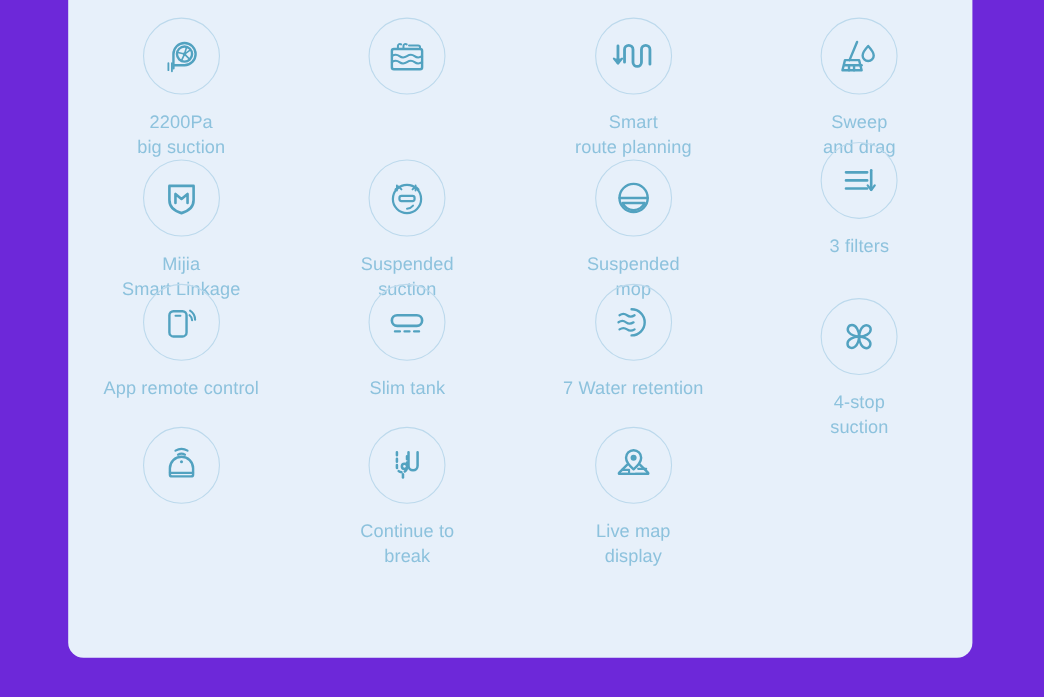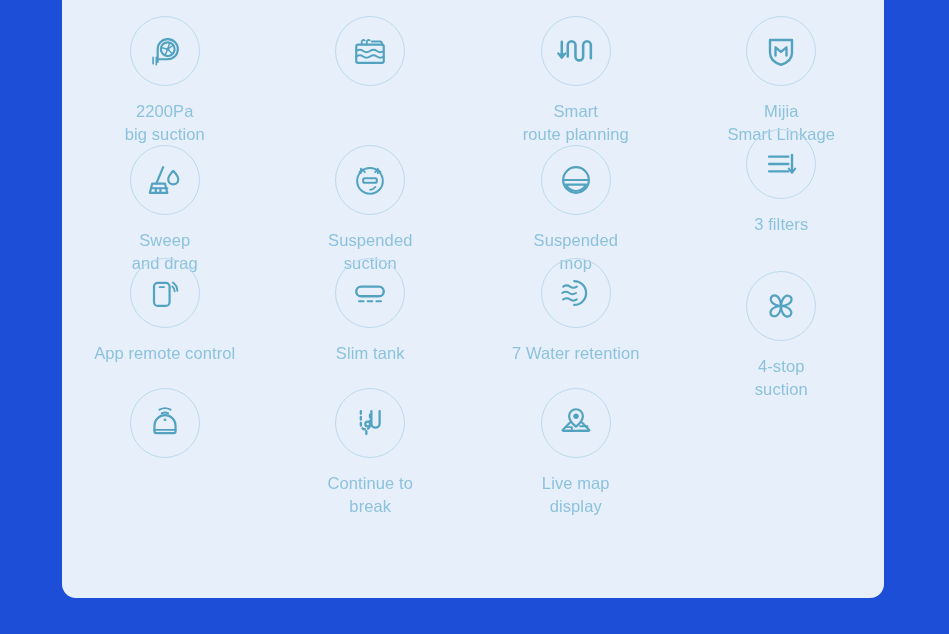--- a/index.html
+++ b/index.html
@@ -10,21 +10,21 @@
   body {
     width: 949px;
     height: 634px;
     font-family: "Liberation Sans", sans-serif;
     overflow: hidden;
   }
   #root {
     position: relative;
     width: 949px;
     height: 634px;
-    background: #1d4ed8;
+    background: #6d28d9;
   }
   .panel {
     position: absolute;
     left: 62px;
     top: -16px;
     width: 822px;
     height: 614px;
     background: #e7f0fa;
     border-radius: 14px;
   }
@@ -115,43 +115,43 @@
           <svg viewBox="0 0 48 48" fill="none" stroke="#52a2c0" stroke-width="2.8" stroke-linecap="round" stroke-linejoin="round">
             <path d="M15 30 V17.5 a4.2 4.2 0 0 1 8.4 0 V30 a4.2 4.2 0 0 0 8.4 0 V17.5 a4.2 4.2 0 0 1 8.4 0 V32"></path>
             <path d="M8.5 14 V30.5"></path>
             <path d="M4.5 26.5 L8.5 31.5 L12.5 26.5" fill="#52a2c0" stroke-width="2.2"></path>
           </svg>
         </div>
         <div class="label">Smart
 route planning</div>
       </div>
 
-      <div class="cell row-2">
-        <div class="icon-wrap">
-          <svg viewBox="0 0 48 48" fill="none" stroke="#52a2c0" stroke-width="2.6" stroke-linecap="round" stroke-linejoin="round">
-            <path d="M12 12 h24 v14 c0 7 -5 11 -12 13 c-7 -2 -12 -6 -12 -13 z"></path>
-            <path d="M18 20 v9 M30 20 v9 M18 20 l6 5 l6 -5"></path>
-          </svg>
-        </div>
-        <div class="label">Mijia
-Smart Linkage</div>
-      </div>
-
       <div class="cell row-1">
         <div class="icon-wrap">
           <svg viewBox="0 0 48 48" fill="none" stroke="#52a2c0" stroke-width="2.4" stroke-linecap="round" stroke-linejoin="round">
             <path d="M22 10 L14.5 28"></path>
             <path d="M10 28 h14 l2.5 10 h-19 z"></path>
             <path d="M9.5 33 h17"></path>
             <path d="M14 33 v5 M19 33 v5"></path>
             <path d="M33 14 q5.5 6 5.5 9.3 a5.5 5.5 0 1 1 -11 0 Q27.5 20 33 14 z"></path>
           </svg>
         </div>
         <div class="label">Sweep
 and drag</div>
+      </div>
+
+      <div class="cell row-2">
+        <div class="icon-wrap">
+          <svg viewBox="0 0 48 48" fill="none" stroke="#52a2c0" stroke-width="2.6" stroke-linecap="round" stroke-linejoin="round">
+            <path d="M12 12 h24 v14 c0 7 -5 11 -12 13 c-7 -2 -12 -6 -12 -13 z"></path>
+            <path d="M18 20 v9 M30 20 v9 M18 20 l6 5 l6 -5"></path>
+          </svg>
+        </div>
+        <div class="label">Mijia
+Smart Linkage</div>
       </div>
 
 
       <div class="cell row-2">
         <div class="icon-wrap">
           <svg viewBox="0 0 48 48" fill="none" stroke="#52a2c0" stroke-width="2.2" stroke-linecap="round" stroke-linejoin="round">
             <circle cx="24" cy="25" r="14"></circle>
             <rect x="16.5" y="22" width="15" height="5" rx="2"></rect>
             <path d="M30 31.5 q-2.5 3 -6 3.2" stroke-width="1.9"></path>
             <path d="M12.5 15.5 l3 -3 l3 3 M14 11.5 v5" stroke-width="1.9"></path>

